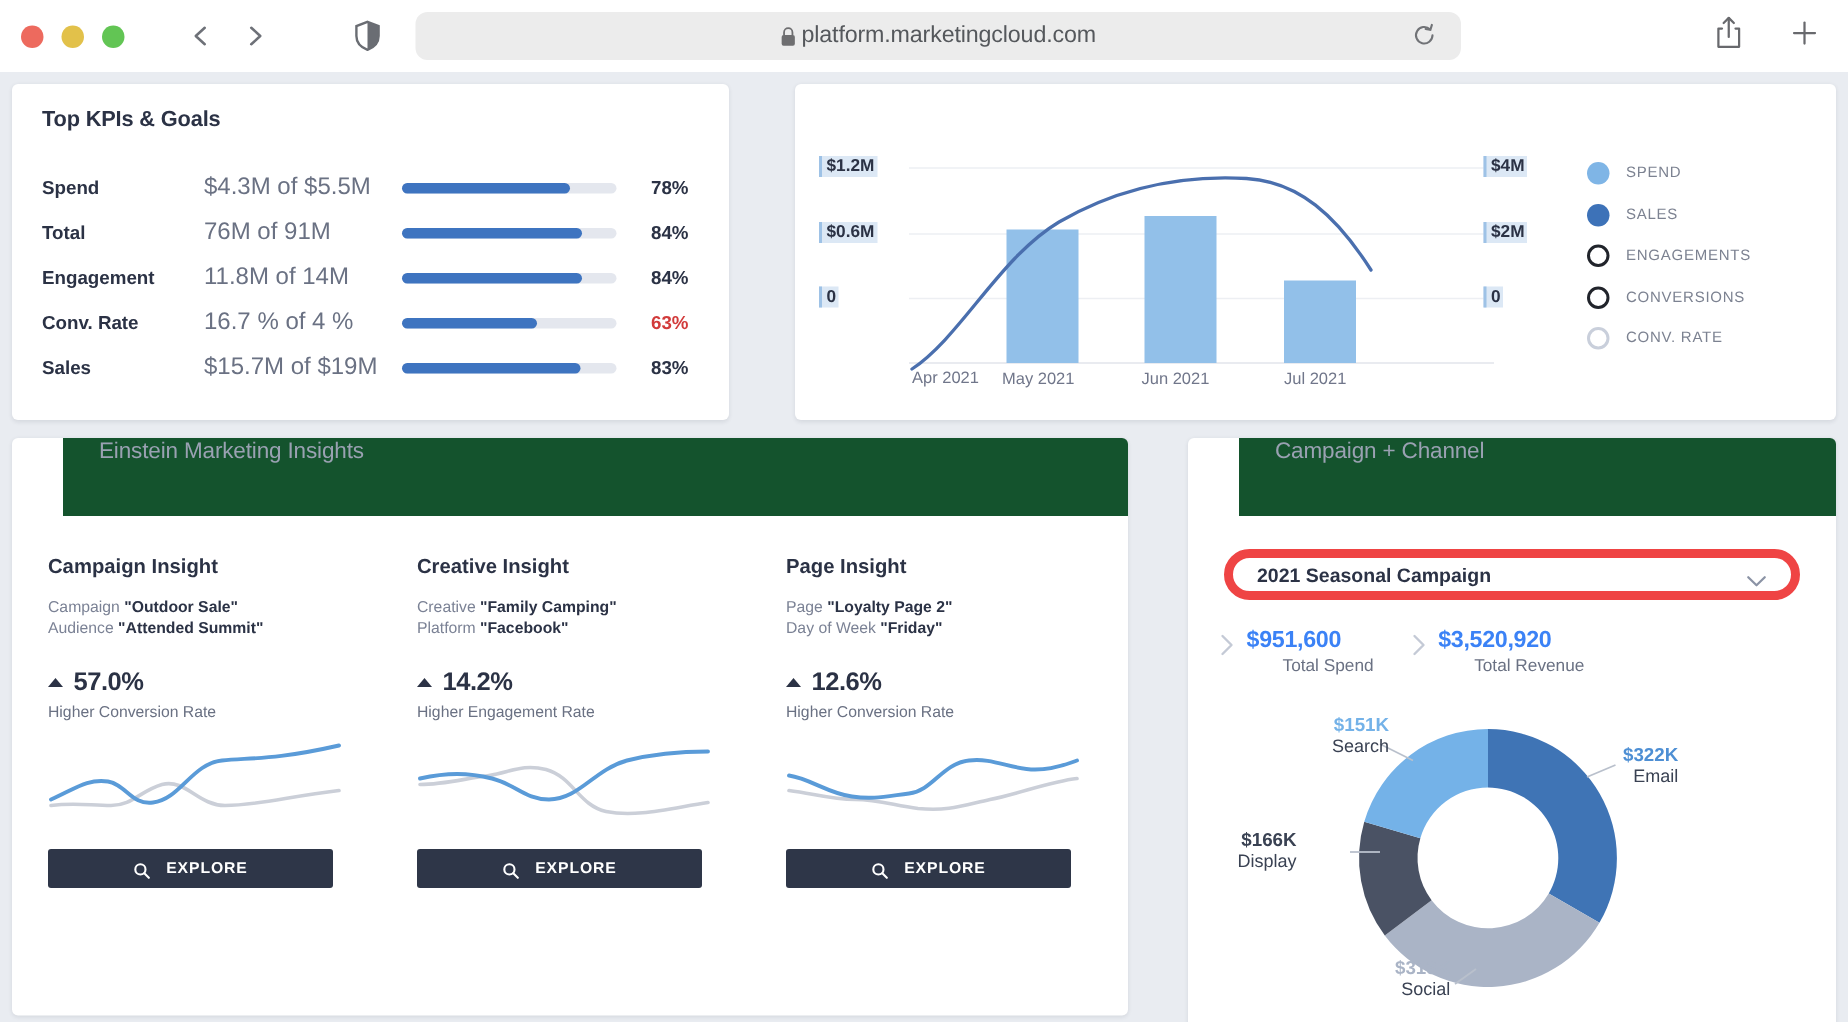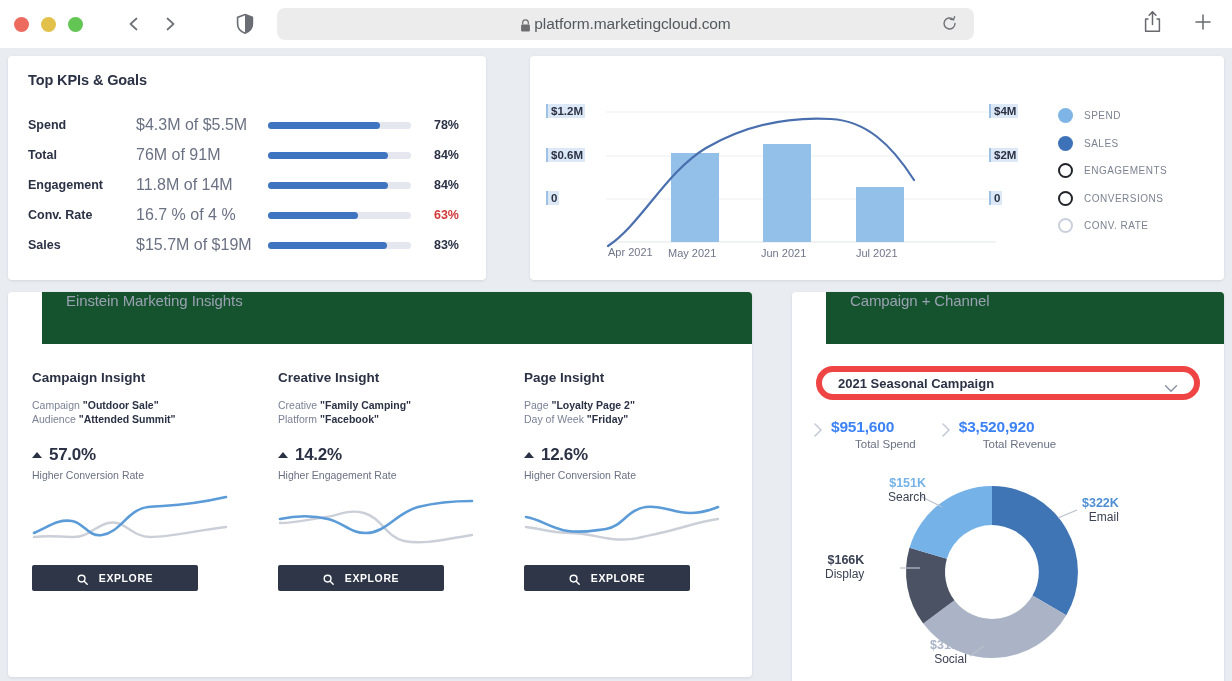--- a/index.html
+++ b/index.html
@@ -86,21 +86,21 @@
   .insight + .insight { margin-left: 42px; }
   .ins-title { font-size: 13.5px; font-weight: bold; color: #2B3245; }
   .ins-meta { margin-top: 13px; font-size: 10.5px; color: #7B8295; line-height: 1.35; }
   .ins-meta b { color: #2B3245; font-weight: bold; }
   .ins-big { margin-top: 19px; display: flex; align-items: center; gap: 7px; }
   .caret { width: 0; height: 0; border-left: 5px solid transparent; border-right: 5px solid transparent; border-bottom: 6px solid #2B3245; }
   .ins-pct { font-size: 17px; font-weight: bold; color: #2B3245; letter-spacing: -0.3px; }
   .ins-sub { margin-top: 4px; font-size: 10.5px; color: #6A7183; }
   .spark { margin-top: 12px; width: 196px; height: 52px; }
   .explore {
-    margin-top: 16px; width: 166px; height: 26px; background: #2E3648;
+    margin-top: 16px; width: 190px; height: 26px; background: #2E3648;
     border: none; border-radius: 2px; color: #FFFFFF;
     display: flex; align-items: center; justify-content: center; gap: 11px;
     cursor: pointer;
   }
   .explore-label { font-size: 10.5px; font-weight: bold; letter-spacing: .6px; }
   .mag { width: 11px; height: 11px; }
 
   
   .camp-card { position: absolute; left: 792px; top: 244px; width: 432px; height: 409px; overflow: hidden; }
   .select {

